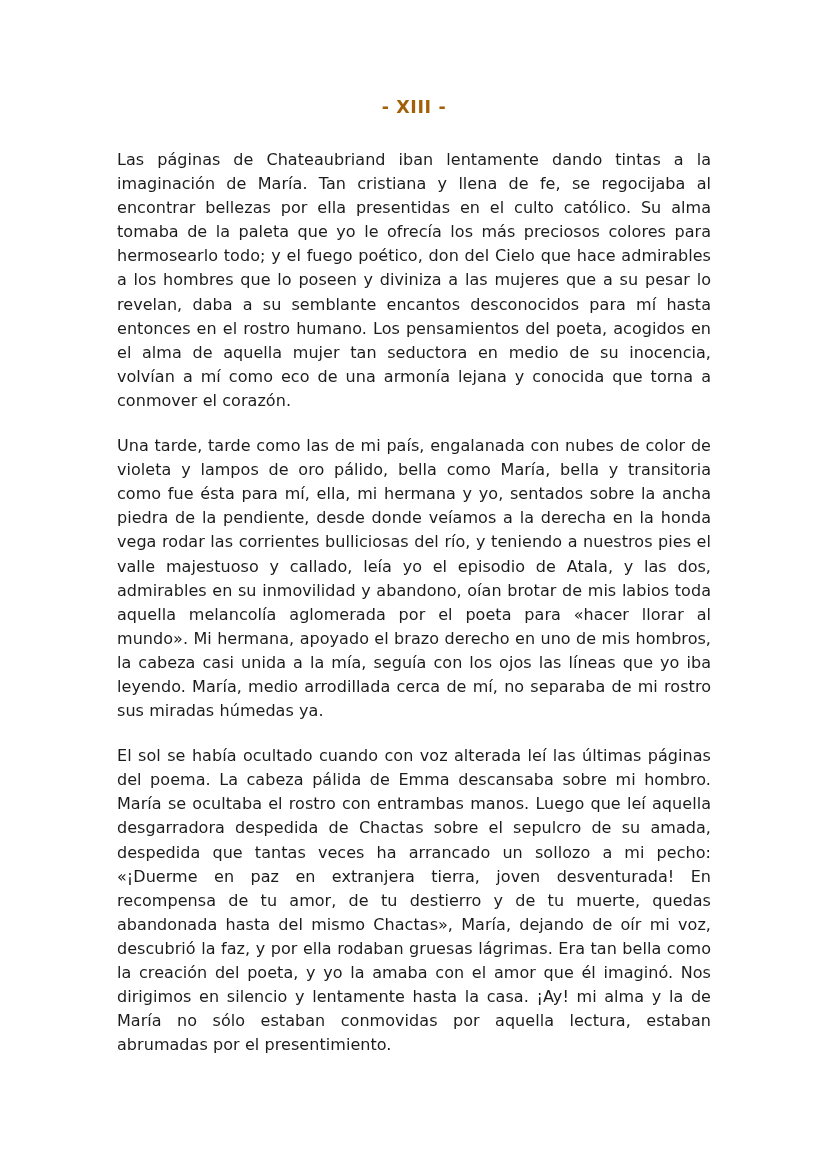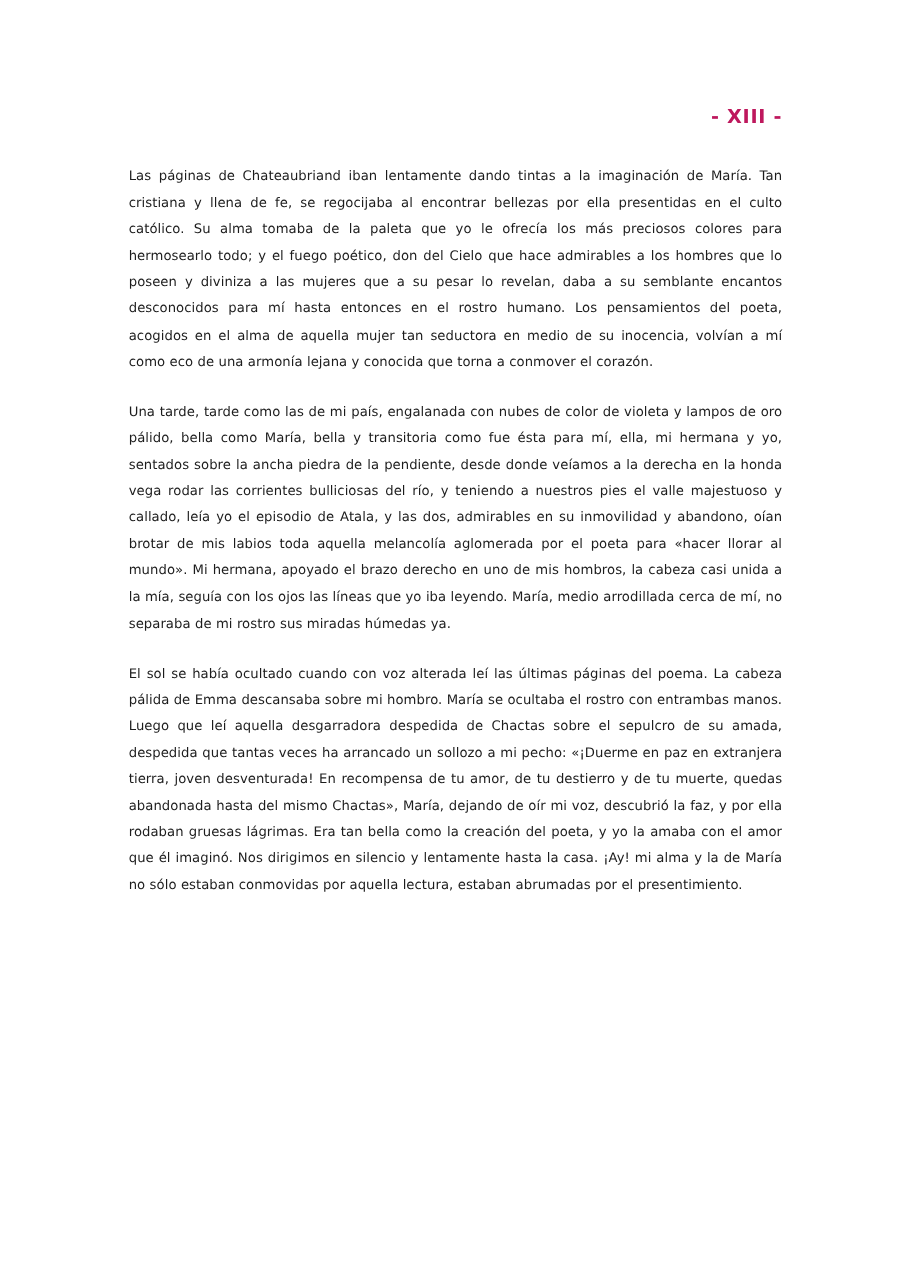--- a/index.html
+++ b/index.html
@@ -28,30 +28,30 @@
   .page-body {
     position: absolute;
     left: 117px;
     top: 96px;
     width: 594px;
   }
 
   .chapter-title {
     font-size: 17.5px;
     font-weight: bold;
-    text-align: right;
+    text-align: center;
     letter-spacing: 0.6px;
     margin: 0 0 30px 0;
     line-height: 22px;
-    color: #be185d;
+    color: #a16207;
   }
 
   .prose p {
     margin: 0 0 21px 0;
-    font-size: 12px;
+    font-size: 16px;
     line-height: 24.1px;
     text-align: justify;
     text-justify: inter-word;
     word-spacing: 0.1px;
     letter-spacing: 0.05px;
     color: #1c1c1c;
     hyphens: none;
   }
 
   .prose p:last-child {

